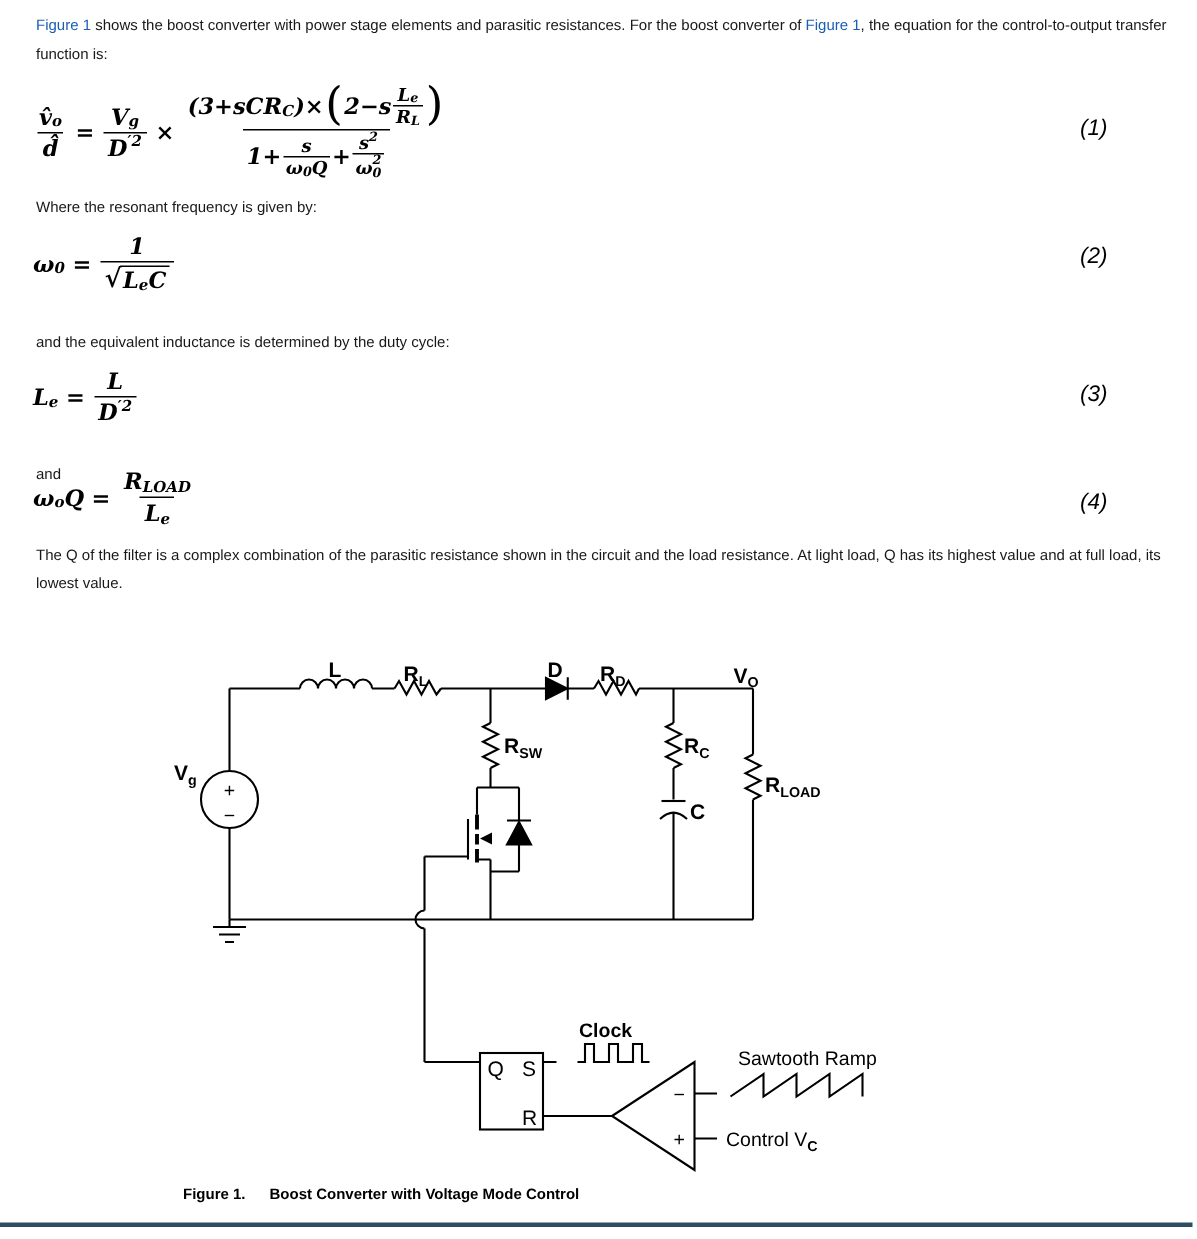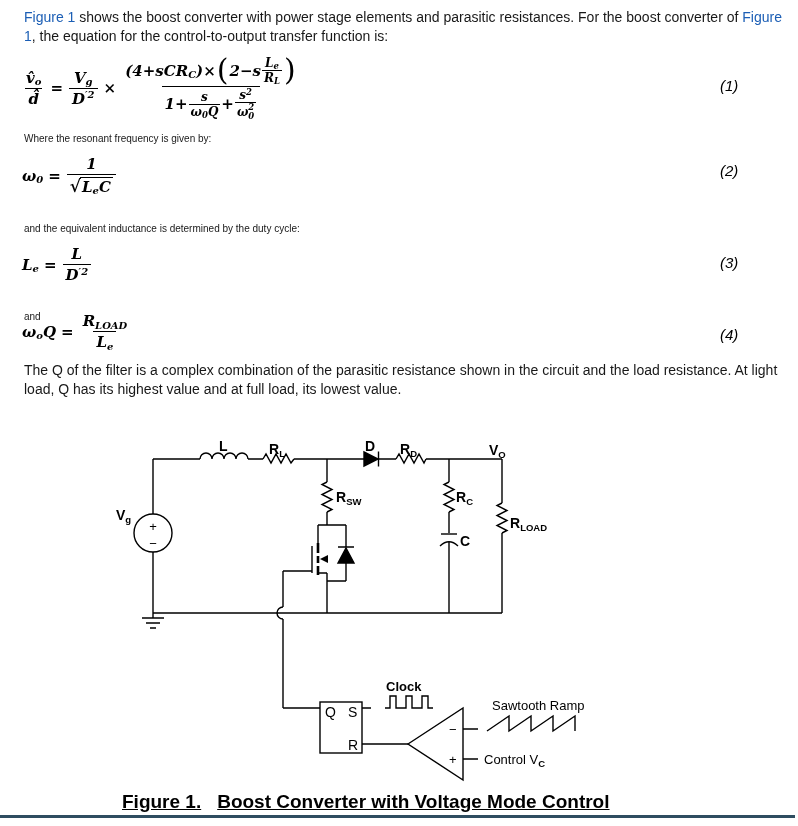--- a/index.html
+++ b/index.html
@@ -1,19 +1,19 @@
 <!DOCTYPE html>
 <html><head>
 <meta charset="utf-8">
 <style>
   html,body{margin:0;padding:0;background:#ffffff;}
   body{width:798px;height:826px;position:relative;overflow:hidden;
        font-family:"Liberation Sans",sans-serif;color:#111;}
   .abs{position:absolute;}
-  .para{left:24px;width:758px;font-size:14px;line-height:19px;color:#181818;}
+  .para{left:24px;width:758px;font-size:10px;line-height:19px;color:#181818;}
   .linkblue{color:#1b5eb5;}
   .hdrline{left:24px;font-size:10px;color:#181818;}
   
   .eq{position:absolute;display:flex;align-items:center;
       font-family:"DejaVu Serif",serif;font-style:italic;font-weight:600;
       font-size:15px;color:#000;}
   .eq .op{margin:0 5px;font-style:normal;font-weight:600;}
   .row{display:flex;align-items:center;}
   .frac{display:inline-flex;flex-direction:column;align-items:center;margin:0 1px;}
   .fnum{display:flex;align-items:center;justify-content:center;padding:0 3px 1px;}
@@ -29,21 +29,21 @@
   .sfrac .sp{font-size:8.5px;top:-3px;}
   .bigp{font-size:30px;font-style:normal;font-weight:400;line-height:0.85;
         position:relative;top:-1px;margin:0 1px;}
   .stk{display:inline-flex;flex-direction:column;align-items:flex-start;
        font-size:8.5px;line-height:1.05;}
   .rad{border-top:1.4px solid #000;padding:0 2px;display:flex;align-items:center;}
   .sqrtg{font-size:17px;font-style:normal;margin-right:-1px;}
   .eqnum{position:absolute;left:720px;font-family:"Liberation Sans",sans-serif;
          font-style:italic;font-size:15px;color:#000;}
   
-  .caption{left:122px;top:791px;font-size:19px;font-weight:bold;color:#000;text-decoration:underline;}
+  .caption{left:122px;top:791px;font-size:10px;font-weight:bold;color:#000;}
   .caption .gap{margin-left:16px;}
   .rule{left:0;top:815px;width:795px;height:3px;background:#2e4d60;}
   
   svg text{font-family:"Liberation Sans",sans-serif;fill:#000;}
   .cl{font-size:14px;font-weight:bold;}
   .csub{font-size:9.5px;font-weight:bold;}
   .latchtxt{font-size:14px;}
   .sigtxt{font-size:13px;}
   .sigbold{font-size:13px;font-weight:bold;}
   .pm{font-size:13px;}
@@ -70,21 +70,21 @@
         <span class="sb">g</span>
       </span>
     <span class="fden">
         <span>D</span>
         <span class="sp">′2</span>
       </span>
   </span>
   <span class="op">×</span>
   <span class="frac">
     <span class="fnum row">
-      <span>(4+sCR</span>
+      <span>(3+sCR</span>
         <span class="sb">C</span>
         <span>)×</span>
         <span class="bigp">(</span>
         <span>2−s</span>
         <span class="sfrac">
           <span class="fnum">
             <span>L</span>
             <span class="sb">e</span>
           </span>
           <span class="fden">

